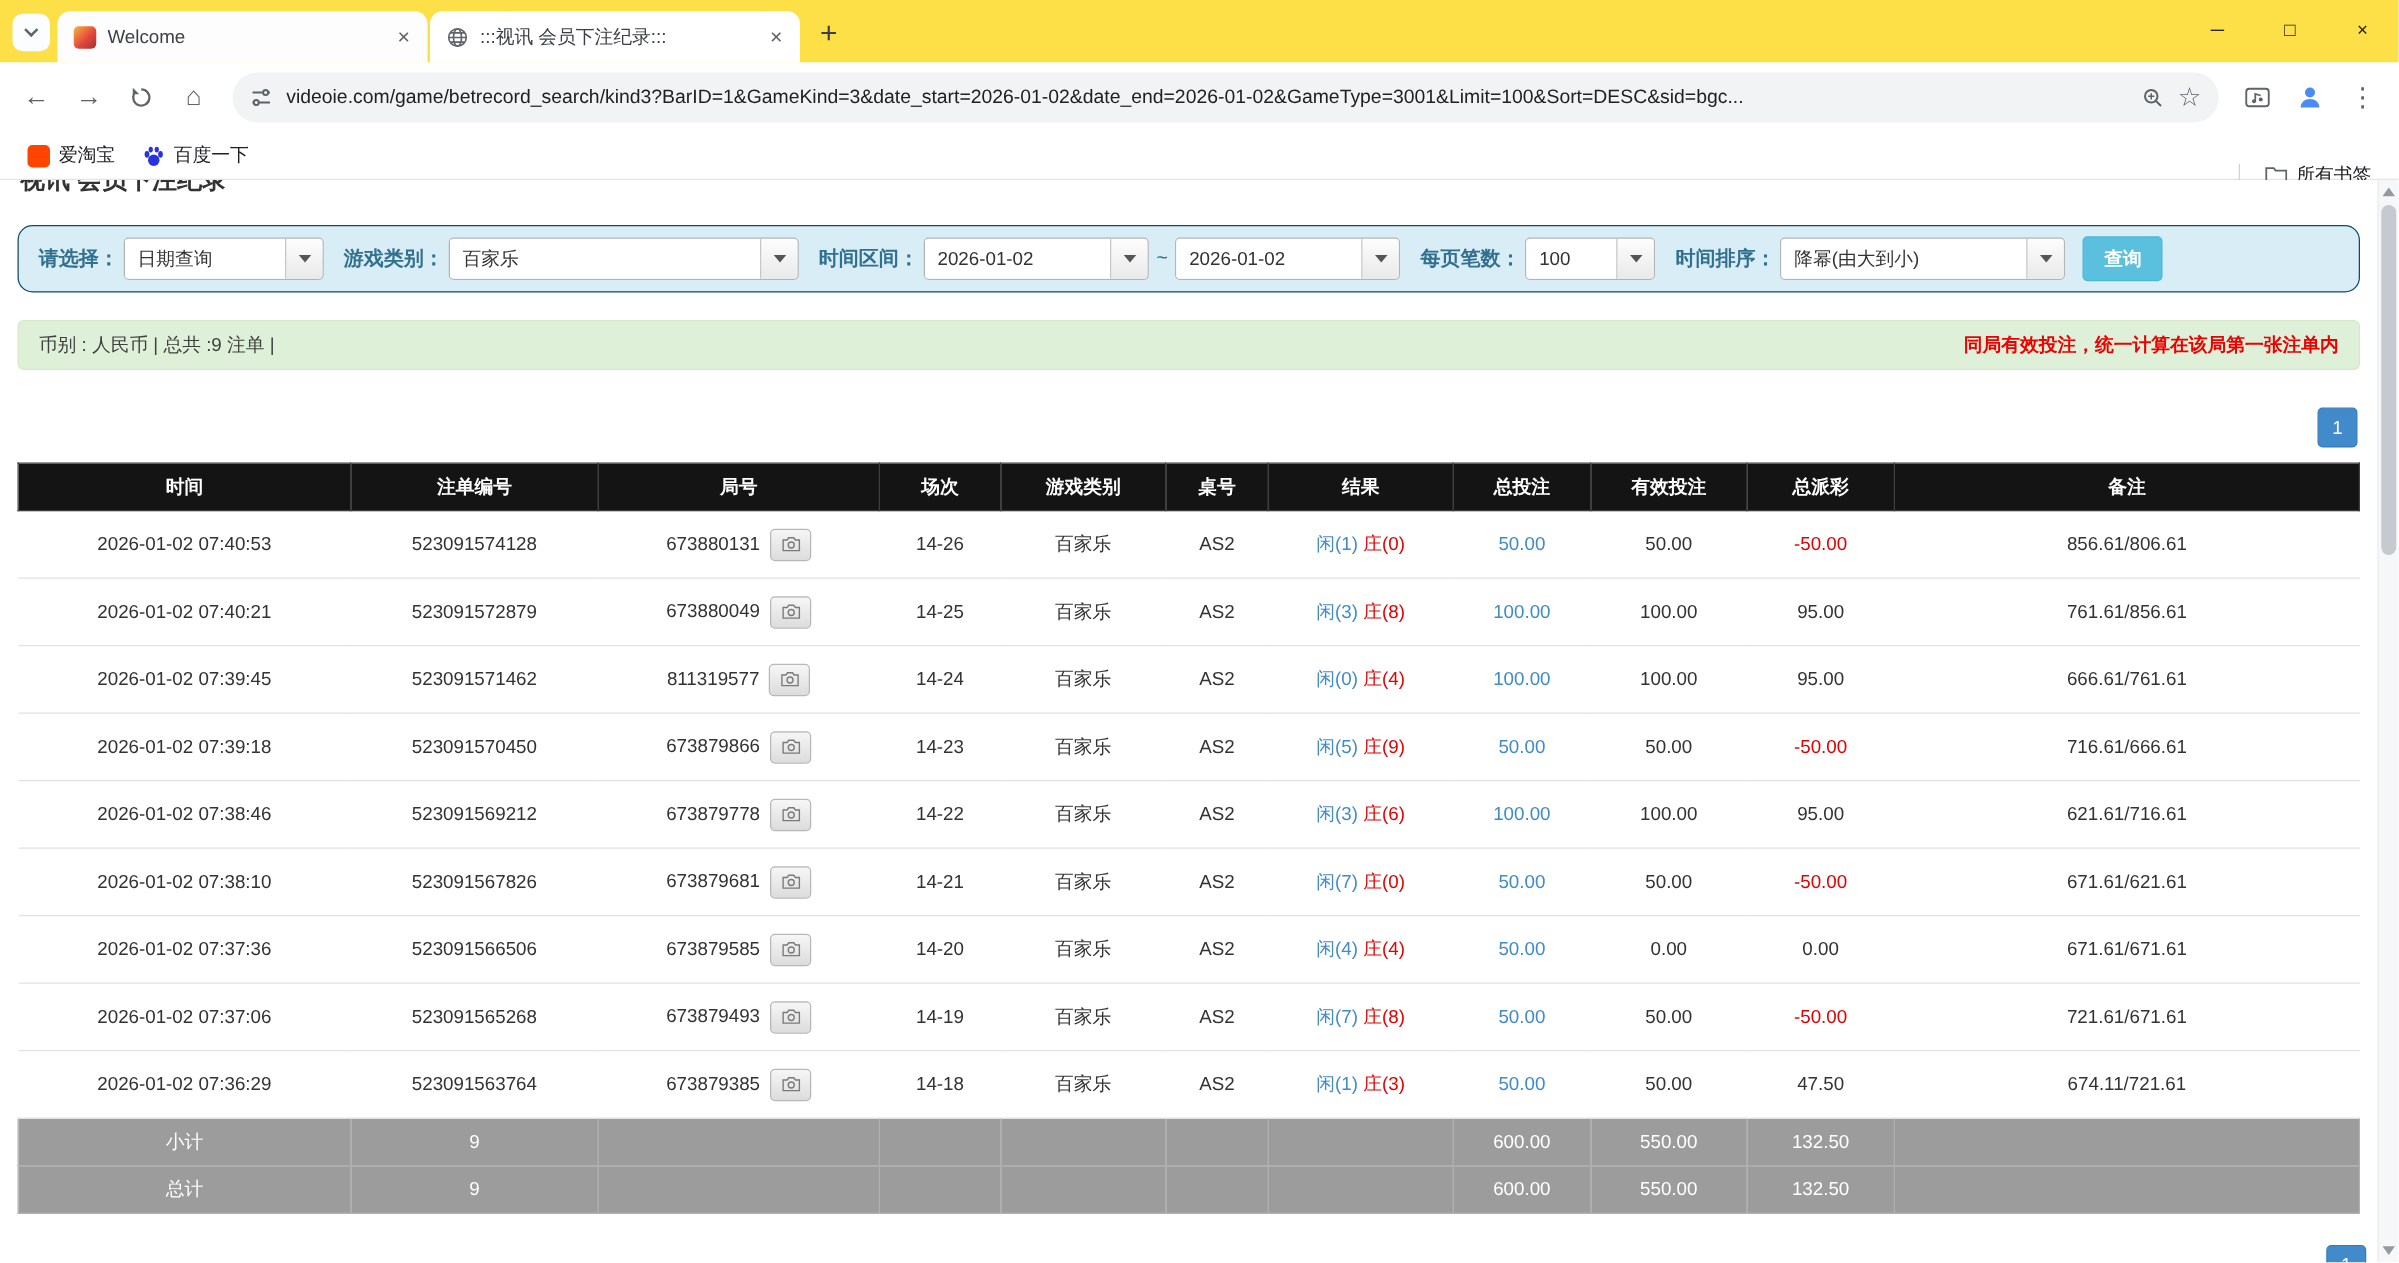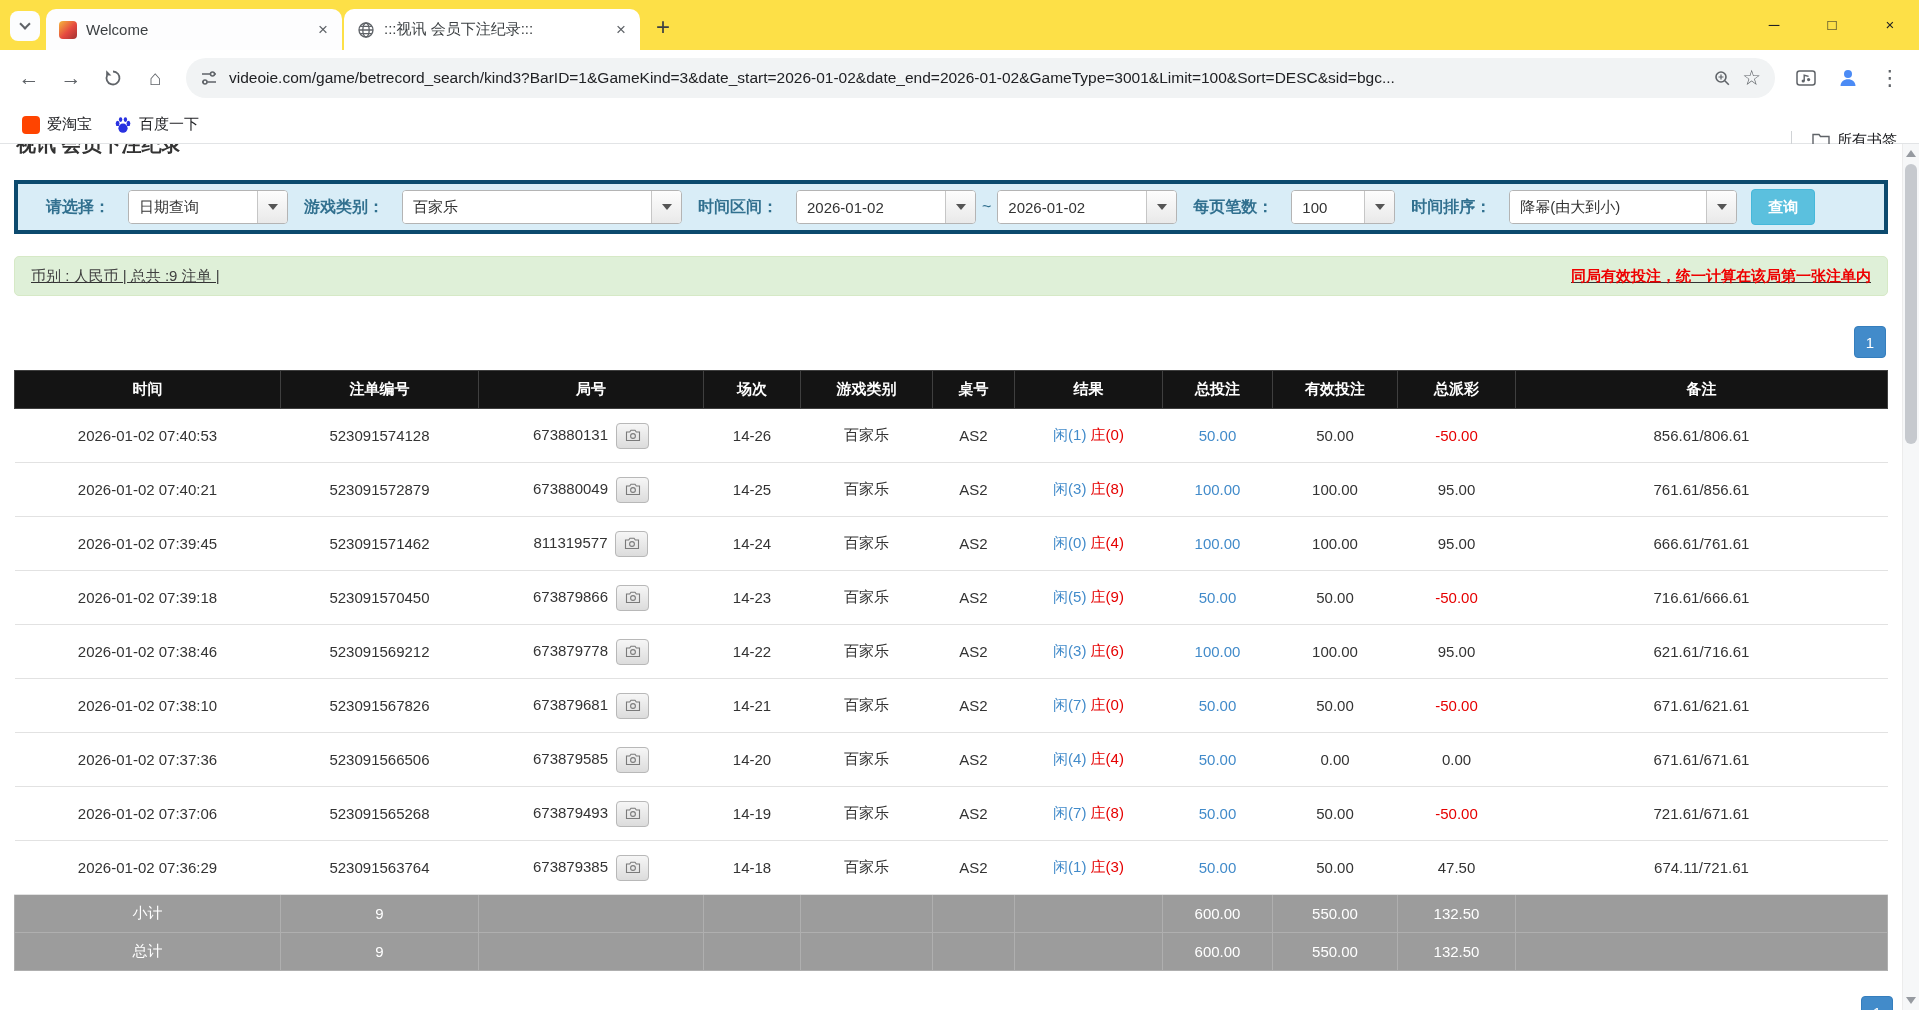--- a/index.html
+++ b/index.html
@@ -53,39 +53,39 @@
   .bm-right { margin-left:auto; display:flex; align-items:center; gap:12px;margin-top:32px; }
   .bm-divider { width:1px; height:20px; background:#d0d3d6; display:inline-block; }
 
   
   .content { position:relative; flex:1; background:#fff; overflow:hidden; }
   .page-inner { width:calc(100% - 17px); padding:0 14px; }
 
   .page-title-clip { height:14px; overflow:hidden; margin-left:2px; }
   .page-title-clip .t { display:block; font-size:20px; font-weight:bold; color:#333; line-height:28px; margin-top:-14px; }
 
-  .filter-panel { margin-top:22px; height:54px; background:#d9edf7; border:4px solid #0c4a6e; border-radius:0;
-                  display:flex; align-items:center; padding:0 28px; font-size:16px; }
+  .filter-panel { margin-top:22px; height:54px; background:#d9edf7; border:1px solid #0c4a6e; border-radius:12px;
+                  display:flex; align-items:center; padding:0 16px; font-size:16px; }
   .f-label { color:#31708f; font-weight:bold; margin-left:16px; white-space:nowrap; }
   .f-label:first-child { margin-left:0; }
   .f-sep { color:#31708f; margin:0 6px; }
   .combo { display:flex; align-items:stretch; height:34px; background:#fff; border:1px solid #b4b4b4;
-           border-radius:4px; overflow:hidden; margin-left:18px; }
+           border-radius:4px; overflow:hidden; margin-left:4px; }
   .combo input { border:none; outline:none; font-size:15px; color:#333; padding:0 10px; background:#fff; }
   .combo .dd { width:30px; background:linear-gradient(#fdfdfd,#e9e9e9); border-left:1px solid #c6c6c6;
                display:flex; align-items:center; justify-content:center; }
   .caret { width:0; height:0; border-left:5px solid transparent; border-right:5px solid transparent;
            border-top:6px solid #555; }
   .w-type input { width:128px; } .w-game input { width:248px; } .w-date input { width:148px; }
   .w-count input { width:72px; } .w-sort input { width:196px; }
   .btn-search { margin-left:14px; height:36px; padding:0 16px; background:#5bc0de; border:1px solid #46b8da;
                 border-radius:4px; color:#fff; font-size:15px; font-weight:bold; }
 
   .info-bar { margin-top:22px; height:40px; background:#dff0d8; border:1px solid #d6e9c6; border-radius:5px;
-              display:flex; align-items:center; justify-content:space-between; padding:0 16px; font-size:15px;text-decoration:underline; }
+              display:flex; align-items:center; justify-content:space-between; padding:0 16px; font-size:15px; }
   .info-left { color:#404040; }
   .info-right { color:#ee0000; font-weight:bold; }
 
   .pagination-top { display:flex; justify-content:flex-end; margin:30px 2px 12px 0; }
   .page-btn { width:32px; height:32px; background:#428bca; border:1px solid #357ebd; border-radius:4px;
               color:#fff; font-size:15px; display:flex; align-items:center; justify-content:center; }
   .page-btn.bottom { position:absolute; right:26px; bottom:-18px; }
 
   table.records { width:100%; border-collapse:collapse; table-layout:fixed; font-size:15px; color:#333; }
   .records th { background:#141414; color:#fff; font-weight:bold; height:38px; border:1px solid #3f3f3f;

